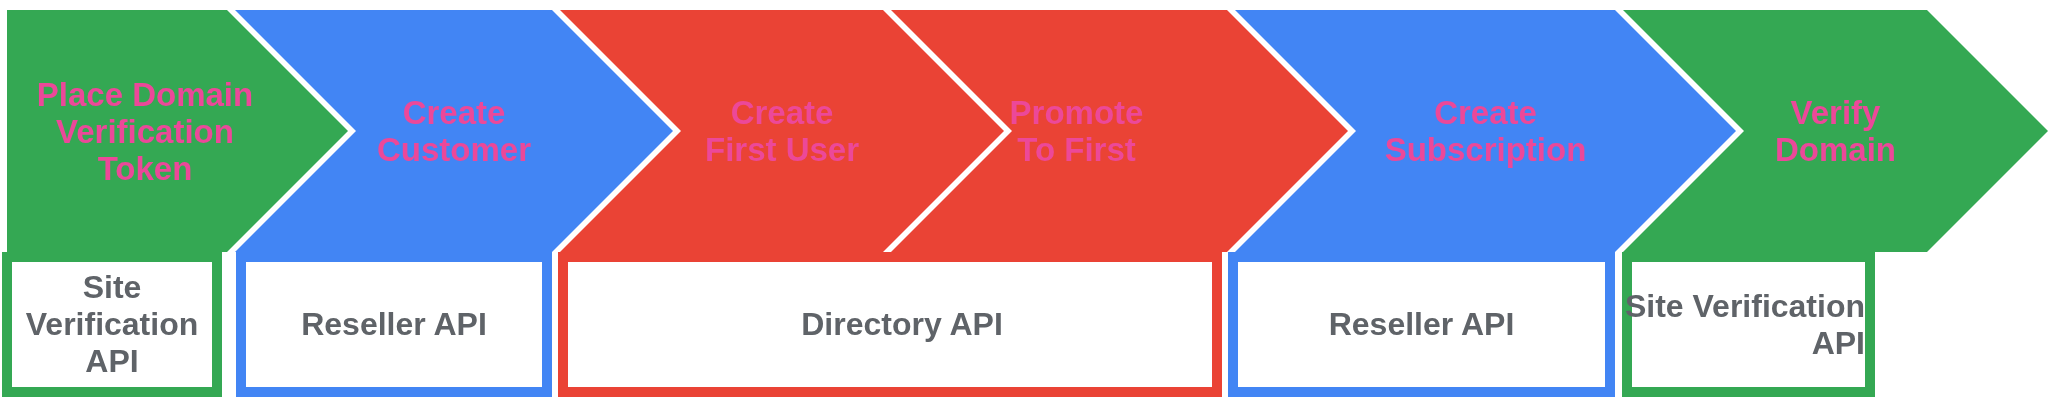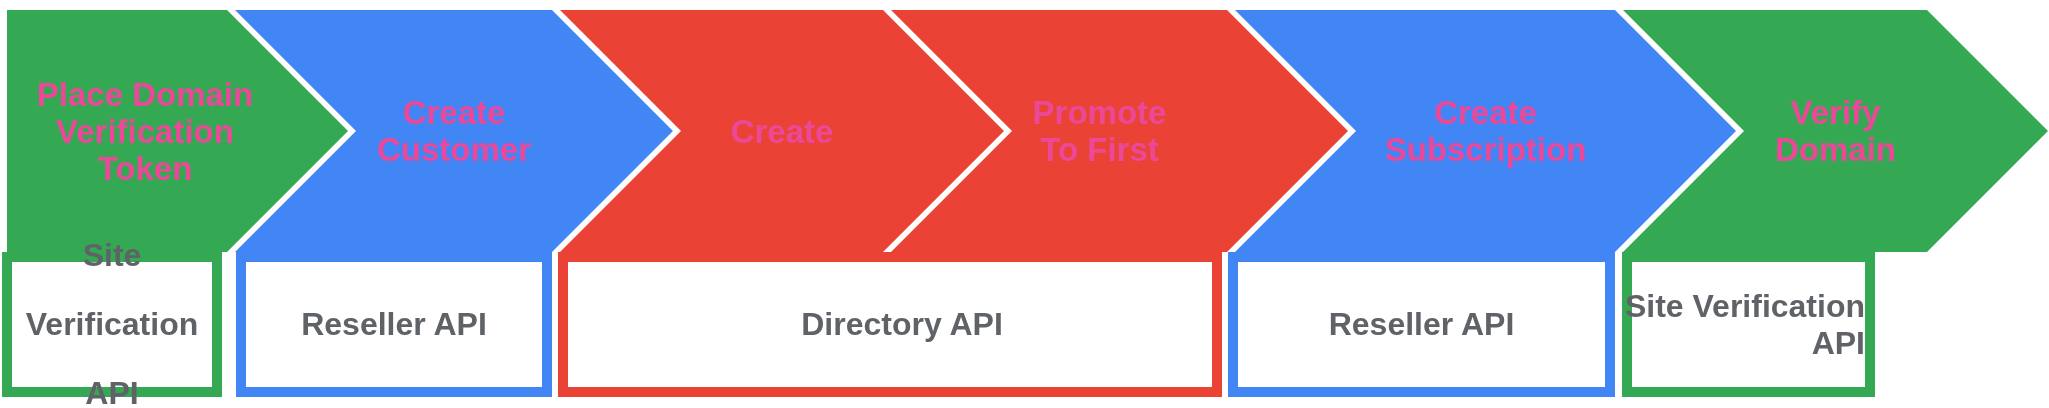--- a/index.html
+++ b/index.html
@@ -87,38 +87,39 @@
     <span class="line">Token</span>
   </div>
 
   <div class="step-label" style="left:356px; width:196px;">
     <span class="line">Create</span>
     <span class="line">Customer</span>
   </div>
 
   <div class="step-label" style="left:681px; width:202px;">
     <span class="line">Create</span>
+    <span class="line">First User</span>
   </div>
 
-  <div class="step-label" style="left:992px; width:215px;">
+  <div class="step-label" style="left:969px; width:215px;">
     <span class="line">Promote</span>
     <span class="line">To First</span>
   </div>
 
   <div class="step-label" style="left:1356px; width:259px;">
     <span class="line">Create</span>
     <span class="line">Subscription</span>
   </div>
 
   <div class="step-label" style="left:1744px; width:183px;text-align:center;">
     <span class="line">Verify</span>
     <span class="line">Domain</span>
   </div>
 
-  <div class="api-box border-green" style="left:2px; width:220px;gap:32px;">
+  <div class="api-box border-green" style="left:2px; width:220px;">
     <span class="line">Site</span>
     <span class="line">Verification</span>
     <span class="line">API</span>
   </div>
 
   <div class="api-box border-blue" style="left:236px; width:316px;">
     <span class="line">Reseller API</span>
   </div>
 
   <div class="api-box border-red" style="left:558px; width:664px;padding-left:24px;">

